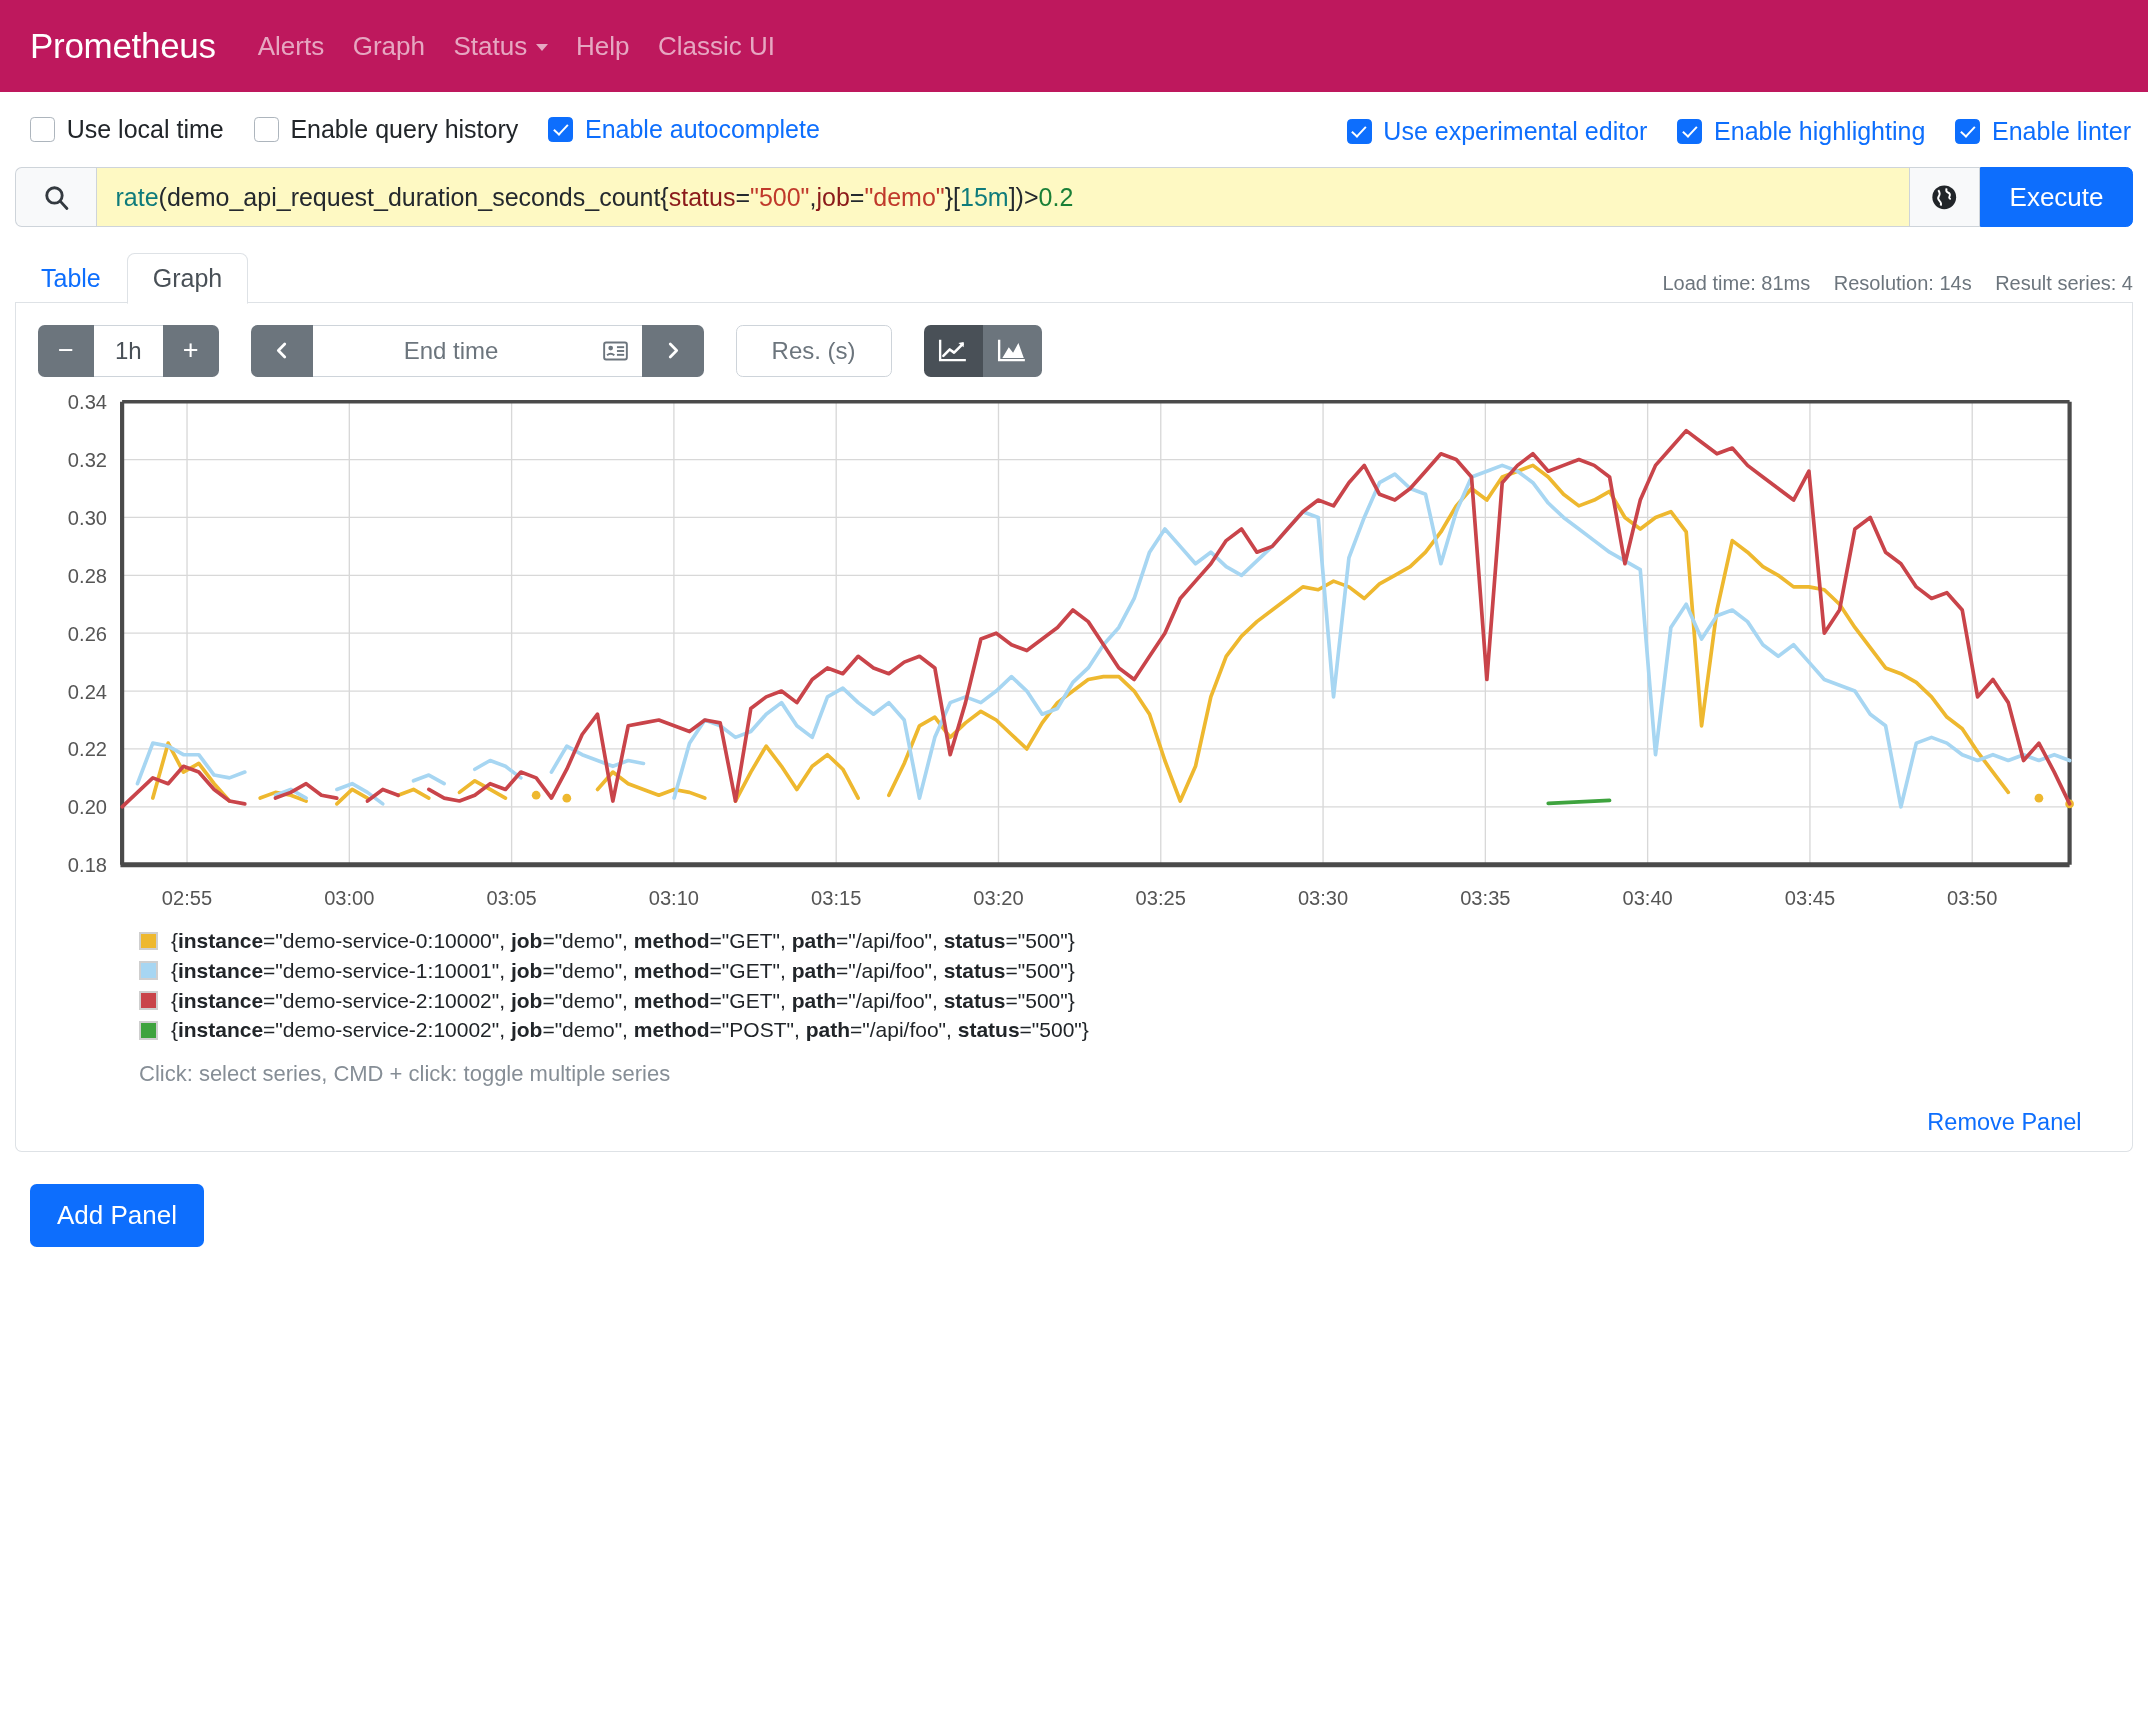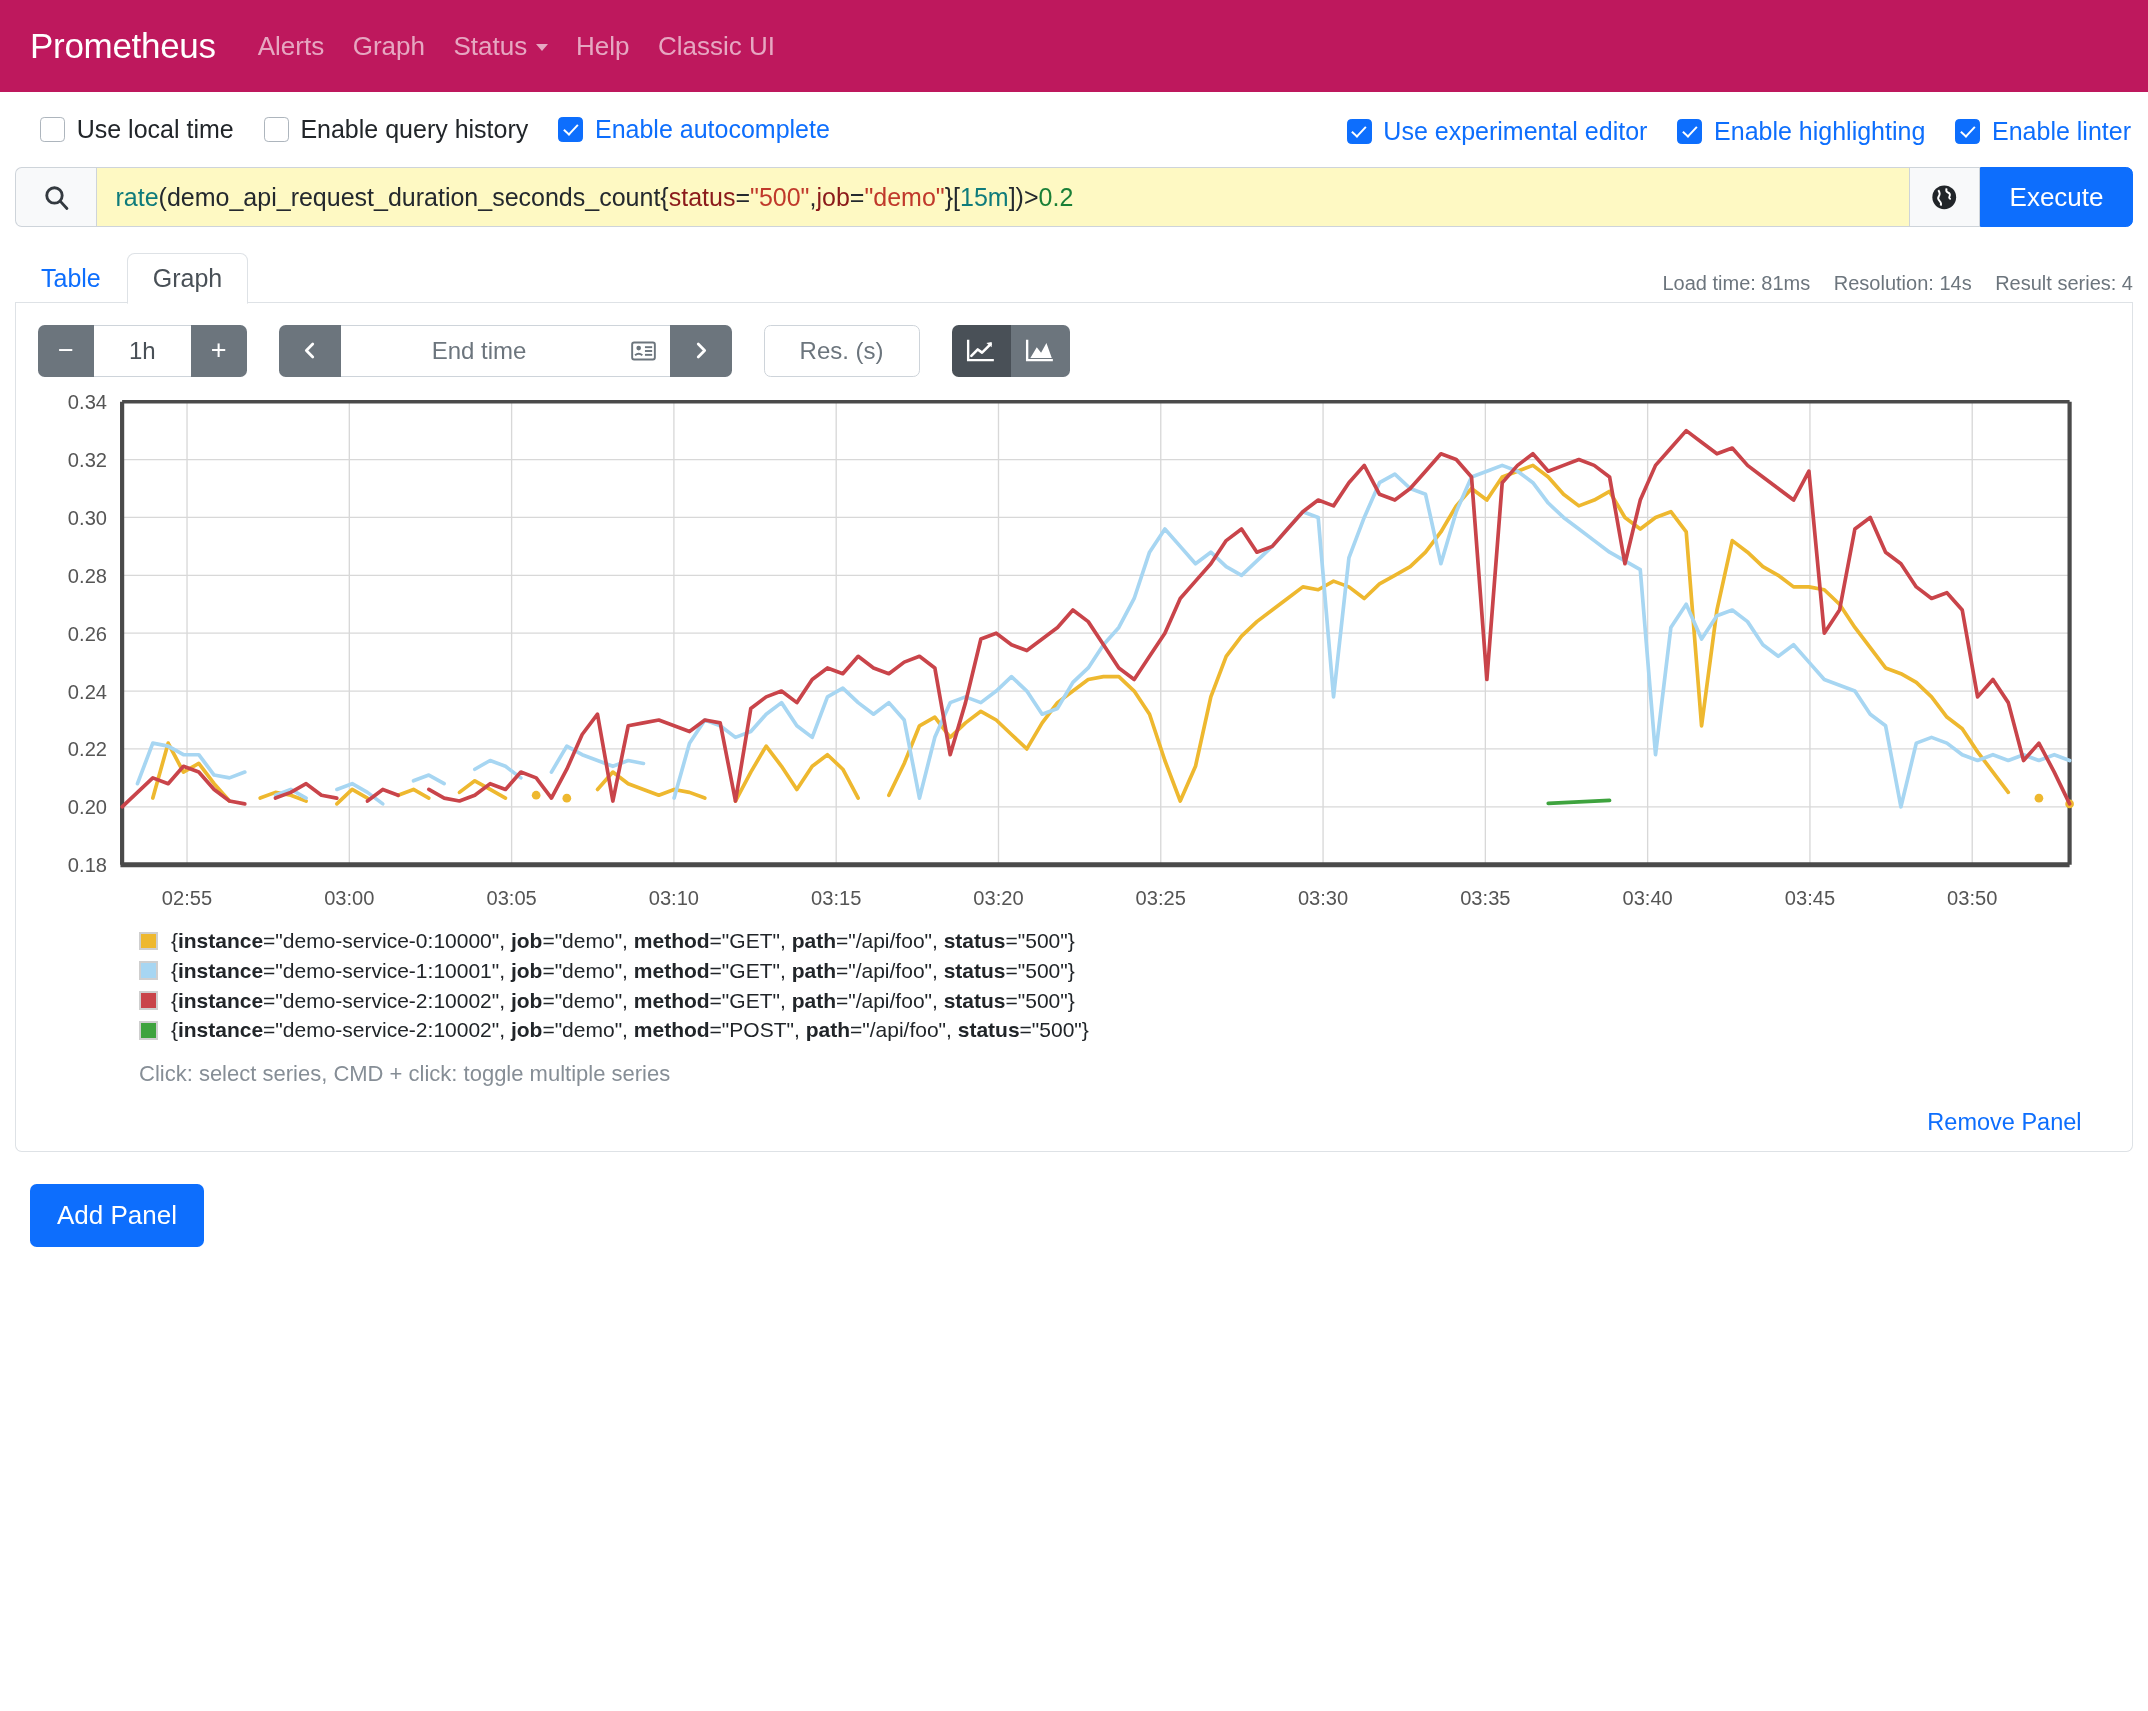--- a/index.html
+++ b/index.html
@@ -49,21 +49,21 @@
     border-top: 7.6px solid rgba(255,255,255,.62);
     margin-left: 1.7px;
     position: relative;
     top: 1.7px;
   }
 
   
   .opts-row {
     display: flex;
     align-items: center;
-    padding: 25px 30px 22px 40px;
+    padding: 25px 30px 22px 30px;
     position: relative;
     height: 72px;
   }
   .opts-left { display: flex; align-items: center; gap: 0; }
   .opts-right {
     display: flex; align-items: center; gap: 0;
     position: absolute; right: 17px; top: 25px;
   }
   .chk {
     display: inline-flex;
@@ -221,21 +221,21 @@
   .grp > :last-child  { border-radius: 0 6.7px 6.7px 0; }
   .gfield {
     background: #fff;
     border: 0.8px solid #ced4da;
     border-left: none; border-right: none;
     display: flex; align-items: center; justify-content: center;
     font-size: 24px;
     color: #495057;
     cursor: text;
   }
-  .gfield.w-range { width: 97px; }
+  .gfield.w-range { width: 69px; }
   .gfield.w-end   { width: 277px; color:#6c757d; justify-content:center; }
   .gfield.w-endicon { width: 52px; border:0.8px solid #ced4da; border-left:none; border-right:none; cursor:pointer;}
   .gres {
     border: 0.8px solid #ced4da;
     border-radius: 6.7px;
     background: #fff;
     height: 52px;
     width: 156px;
     display: flex; align-items: center; justify-content: center;
     font-size: 24px;

